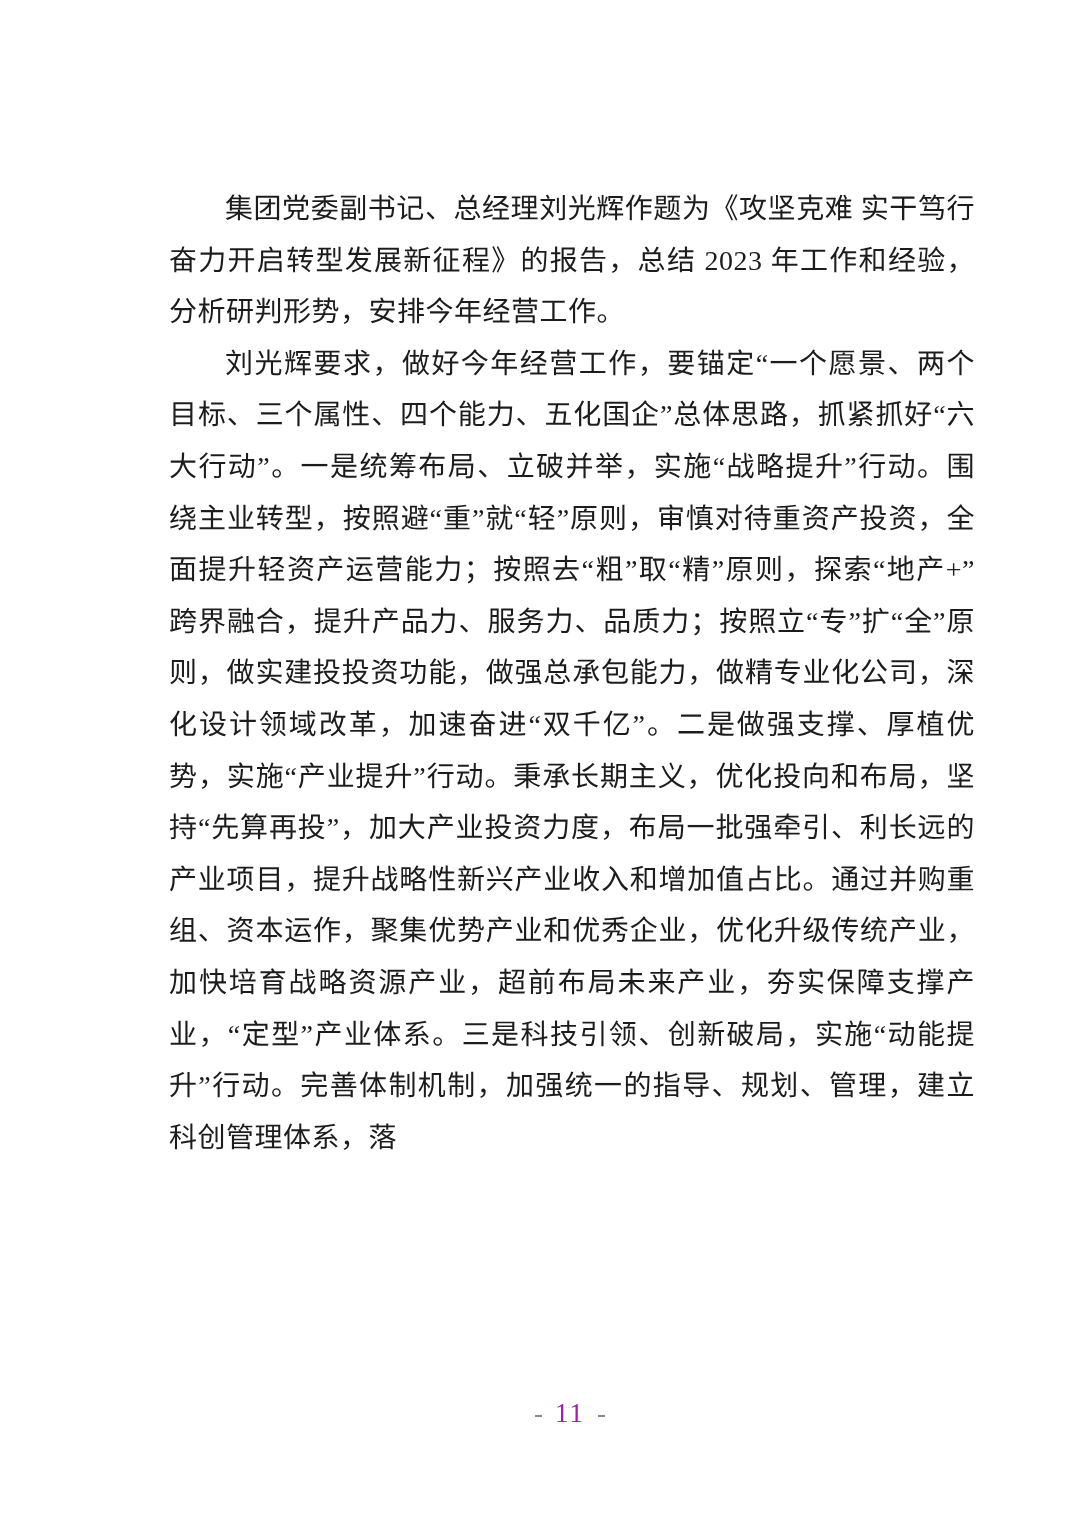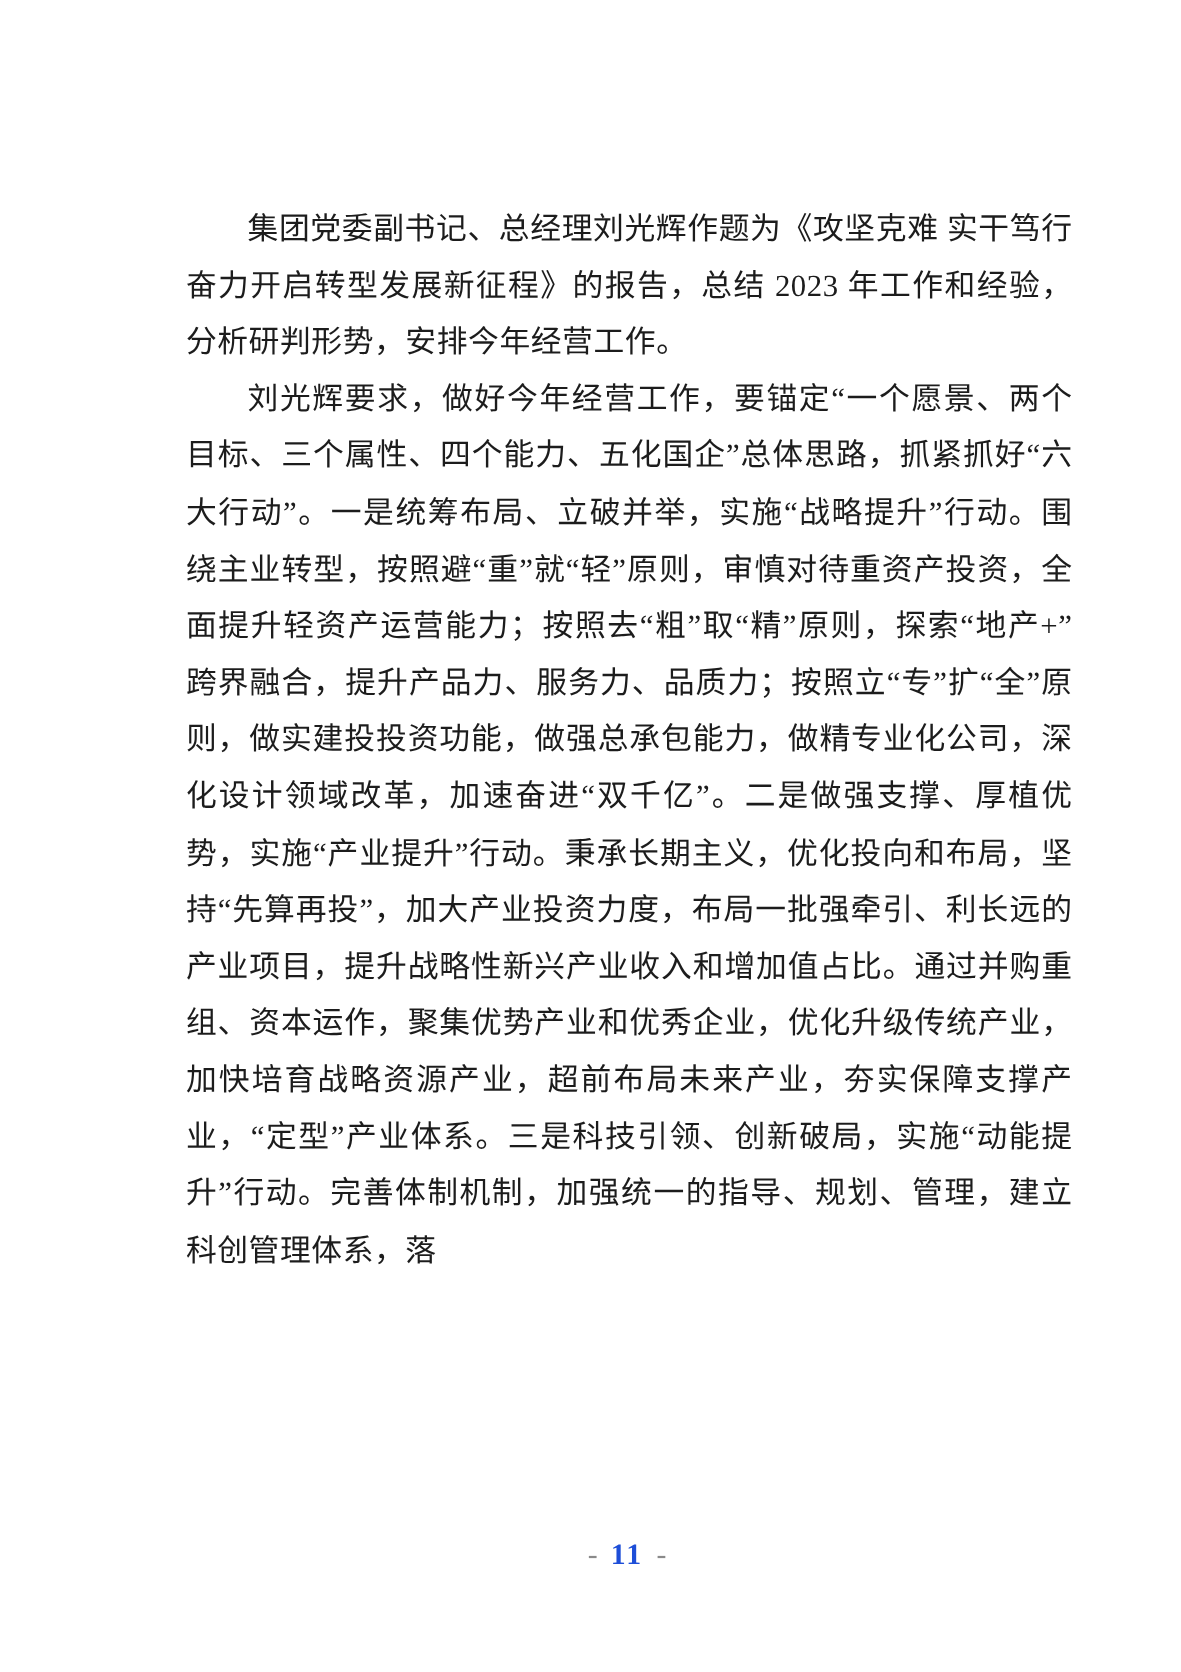--- a/index.html
+++ b/index.html
@@ -40,23 +40,22 @@
     top: 1398px;
     text-align: center;
     font-size: 27px;
     color: #222222;
   }
   .footer .dash {
     color: #8a8a8a;
     padding: 0 12px;
   }
   .footer .num {
-    color: #1d4ed8;
+    color: #a21caf;
     letter-spacing: 2px;
-    font-weight: bold;
   }
 </style>
 </head>
 <body>
 
 <div class="page">
 
   <div class="content">
     <p>集团党委副书记、总经理刘光辉作题为《攻坚克难 实干笃行 奋力开启转型发展新征程》的报告，总结 2023 年工作和经验，分析研判形势，安排今年经营工作。</p>
     <p>刘光辉要求，做好今年经营工作，要锚定“一个愿景、两个目标、三个属性、四个能力、五化国企”总体思路，抓紧抓好“六大行动”。一是统筹布局、立破并举，实施“战略提升”行动。围绕主业转型，按照避“重”就“轻”原则，审慎对待重资产投资，全面提升轻资产运营能力；按照去“粗”取“精”原则，探索“地产+”跨界融合，提升产品力、服务力、品质力；按照立“专”扩“全”原则，做实建投投资功能，做强总承包能力，做精专业化公司，深化设计领域改革，加速奋进“双千亿”。二是做强支撑、厚植优势，实施“产业提升”行动。秉承长期主义，优化投向和布局，坚持“先算再投”，加大产业投资力度，布局一批强牵引、利长远的产业项目，提升战略性新兴产业收入和增加值占比。通过并购重组、资本运作，聚集优势产业和优秀企业，优化升级传统产业，加快培育战略资源产业，超前布局未来产业，夯实保障支撑产业，“定型”产业体系。三是科技引领、创新破局，实施“动能提升”行动。完善体制机制，加强统一的指导、规划、管理，建立科创管理体系，落</p>

